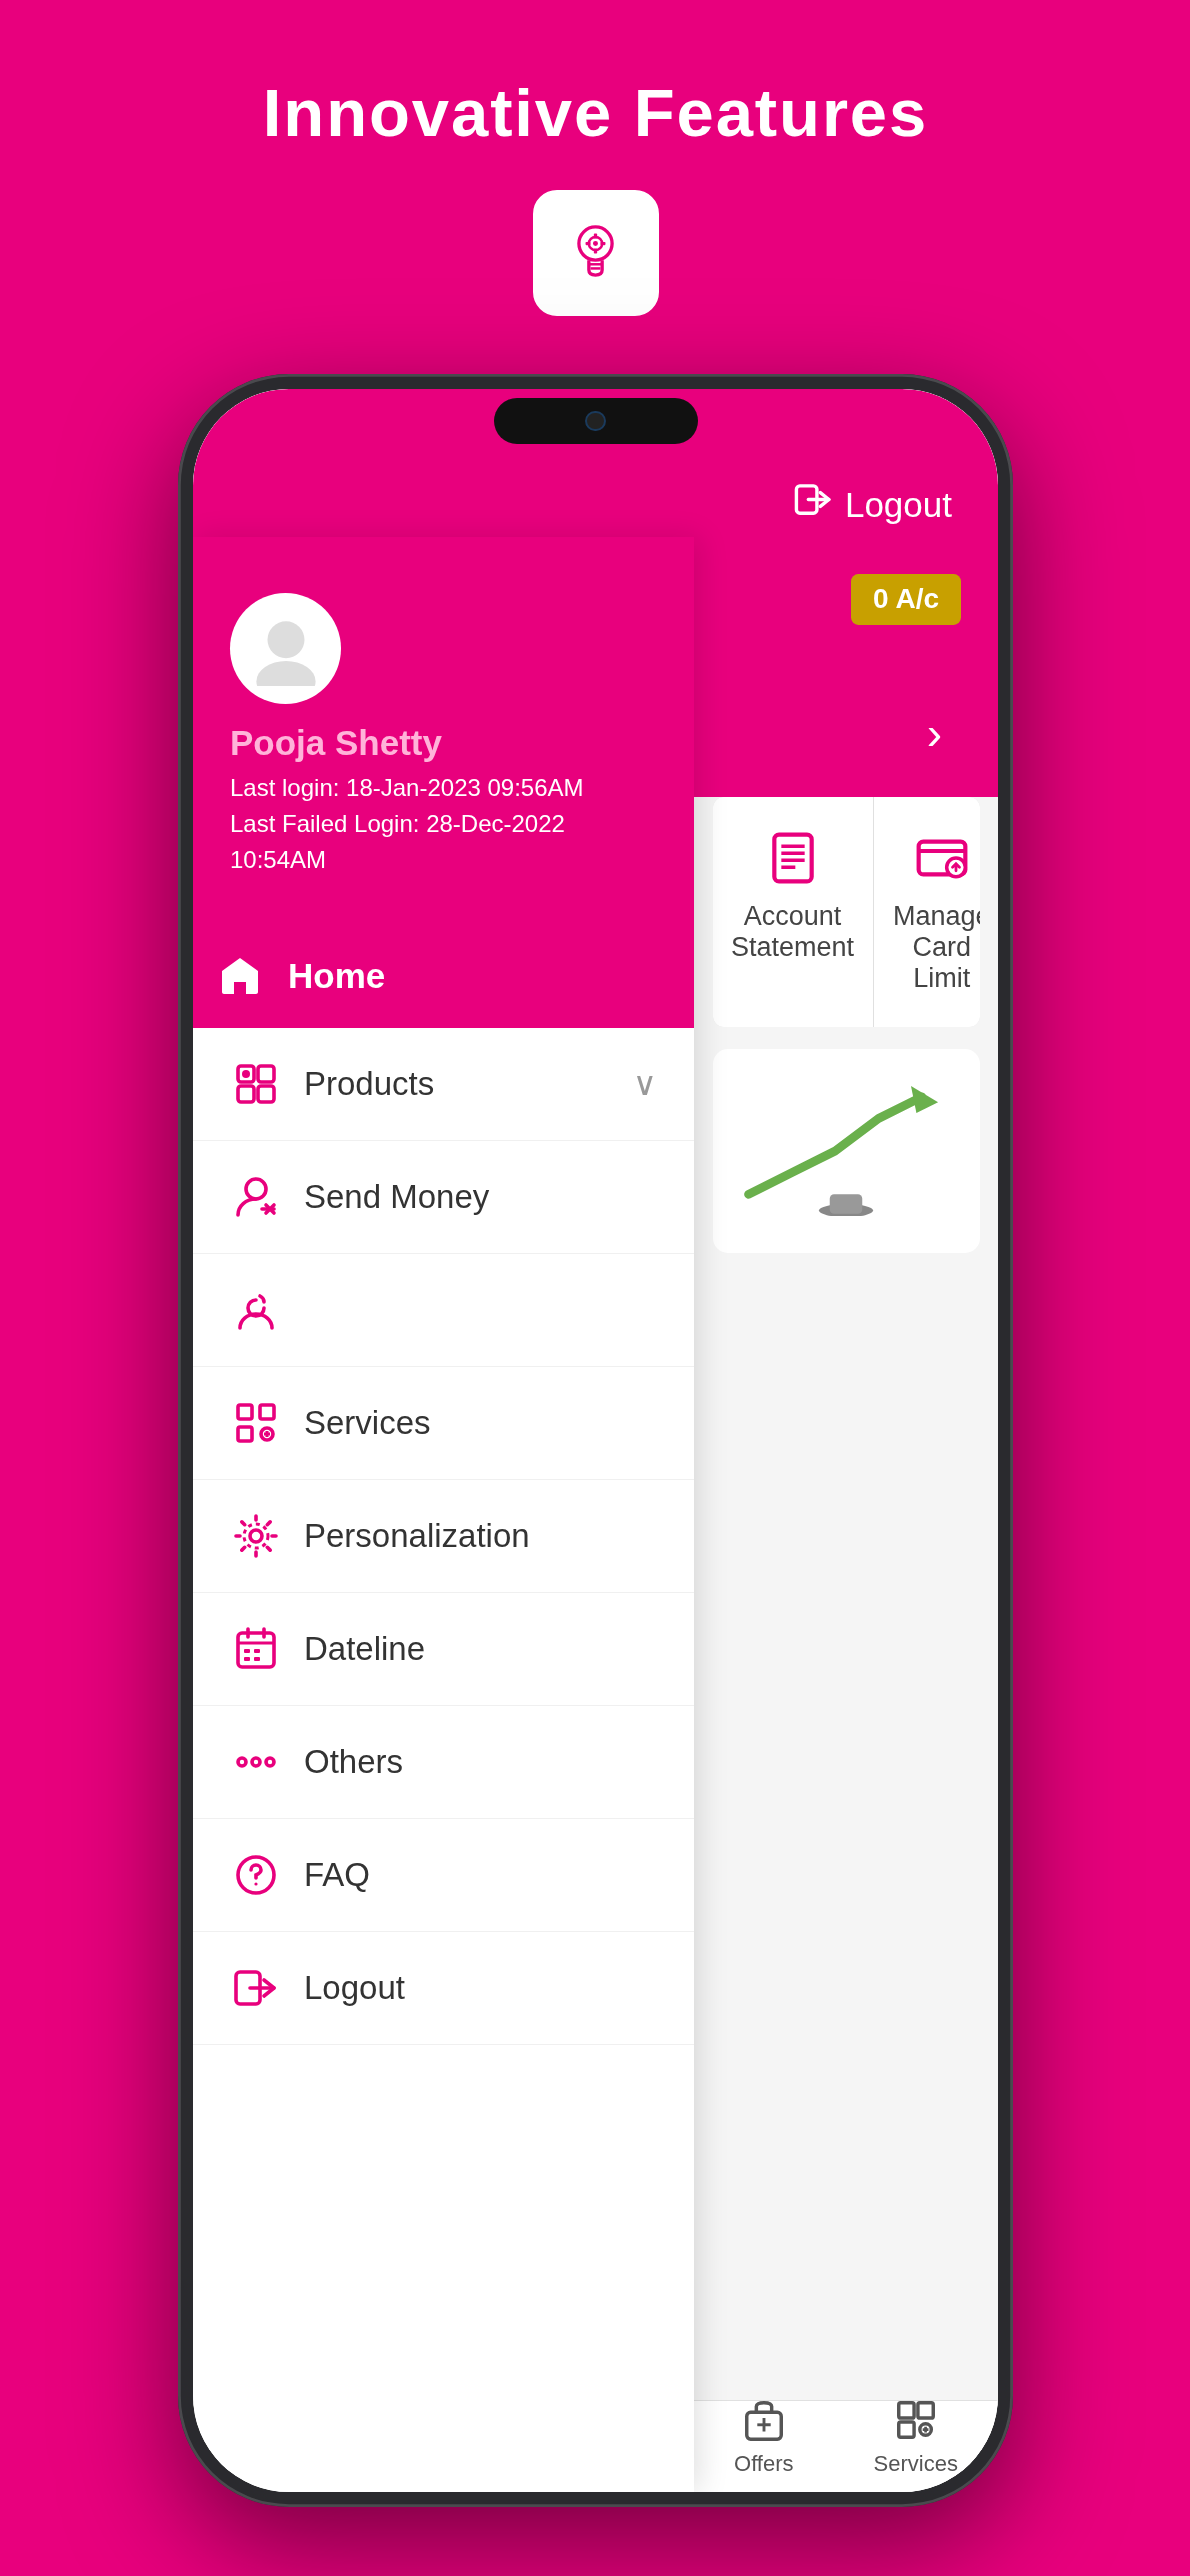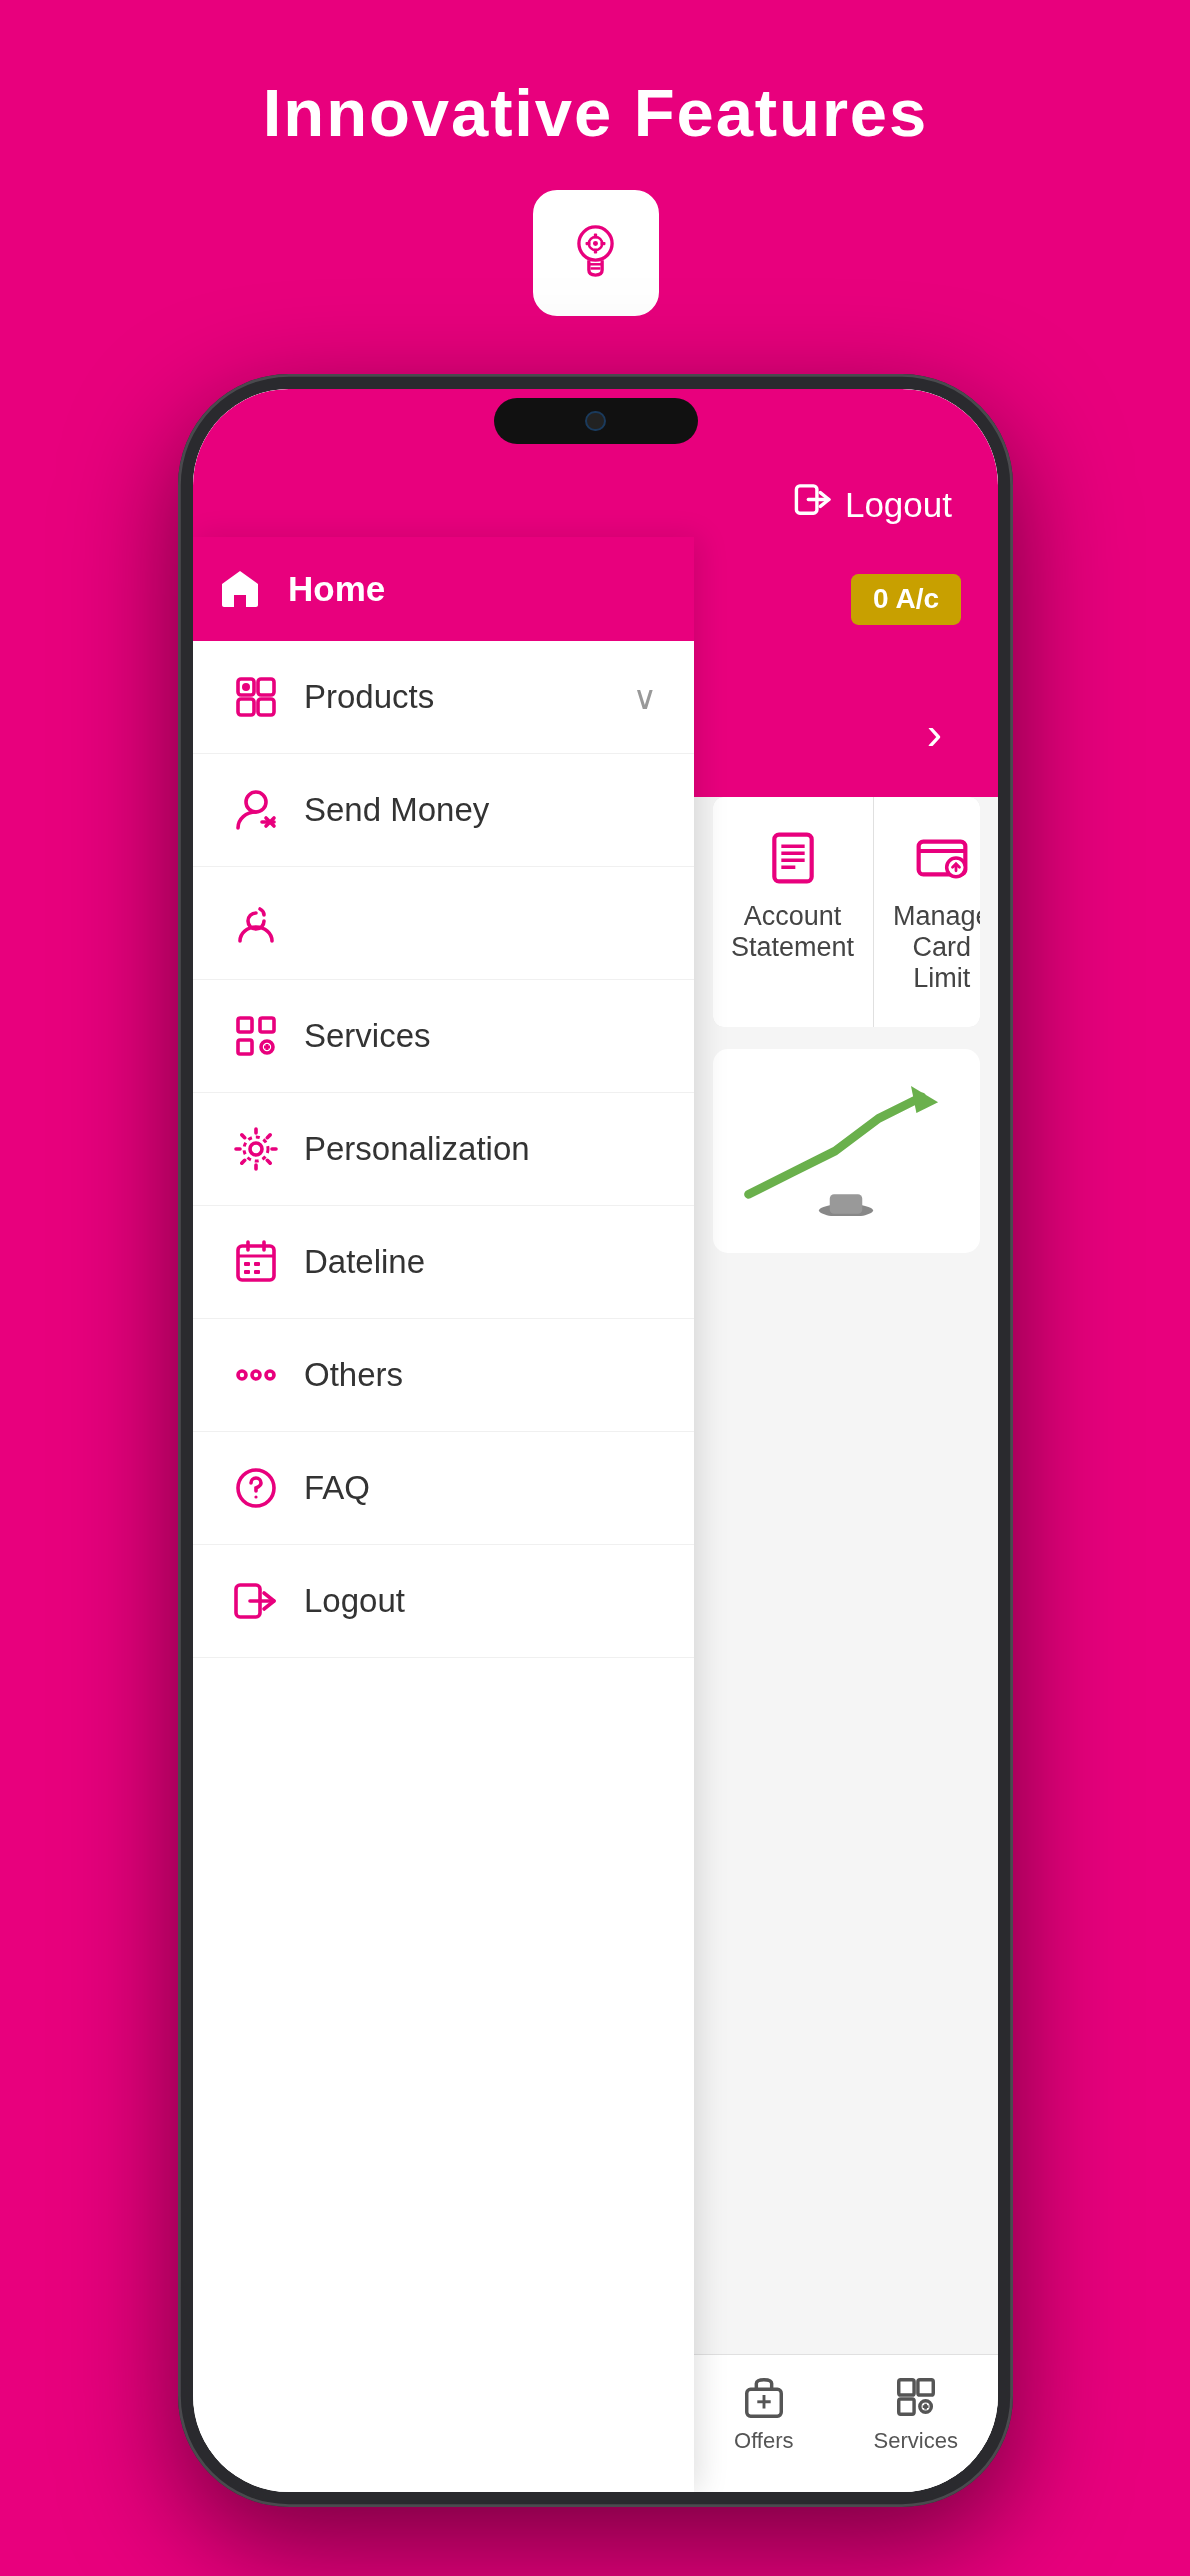--- a/index.html
+++ b/index.html
@@ -333,21 +333,21 @@
       align-items: center;
       justify-content: center;
     }
 
     
     .bottom-nav {
       position: absolute;
       bottom: 0;
       left: 0;
       right: 0;
-      height: 138px;
+      height: 92px;
       background: white;
       border-top: 0.9px solid #e0e0e0;
       display: flex;
       align-items: center;
       justify-content: space-around;
       padding-bottom: 28px;
       padding-top: 9.3px;
     }
     .nav-item {
       display: flex;
@@ -430,20 +430,31 @@
             </svg>
           </span>
           <span>Logout</span>
         </div>
       </div>
 
       <div class="app-main">
 
         <div class="side-menu">
 
+          <div class="user-profile">
+            <div class="avatar">
+              <svg viewBox="0 0 80 80" width="74" height="74">
+                <circle cx="40" cy="30" r="20" fill="#ddd"></circle>
+                <ellipse cx="40" cy="75" rx="32" ry="22" fill="#ddd"></ellipse>
+              </svg>
+            </div>
+            <div class="user-name">Pooja Shetty</div>
+            <div class="login-info">Last login: 18-Jan-2023 09:56AM</div>
+            <div class="login-info">Last Failed Login: 28-Dec-2022 10:54AM</div>
+          </div>
 
           <div class="menu-home">
             <div class="menu-item-icon">
               <svg viewBox="0 0 24 24" fill="none" width="41" height="41">
                 <path d="M3 9.5L12 3L21 9.5V20C21 20.55 20.55 21 20 21H15V15H9V21H4C3.45 21 3 20.55 3 20V9.5Z" fill="white"></path>
               </svg>
             </div>
             <span class="menu-home-text">Home</span>
           </div>
 

